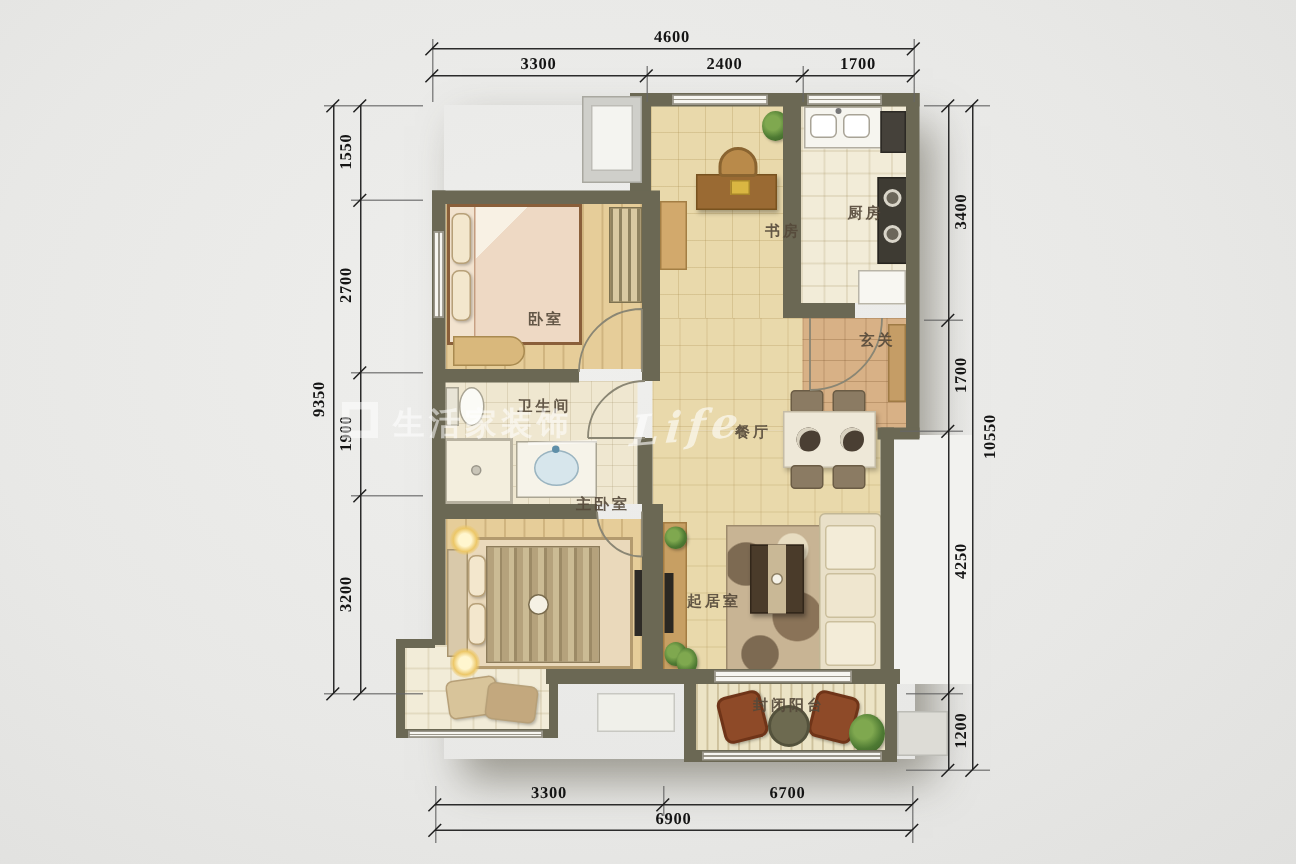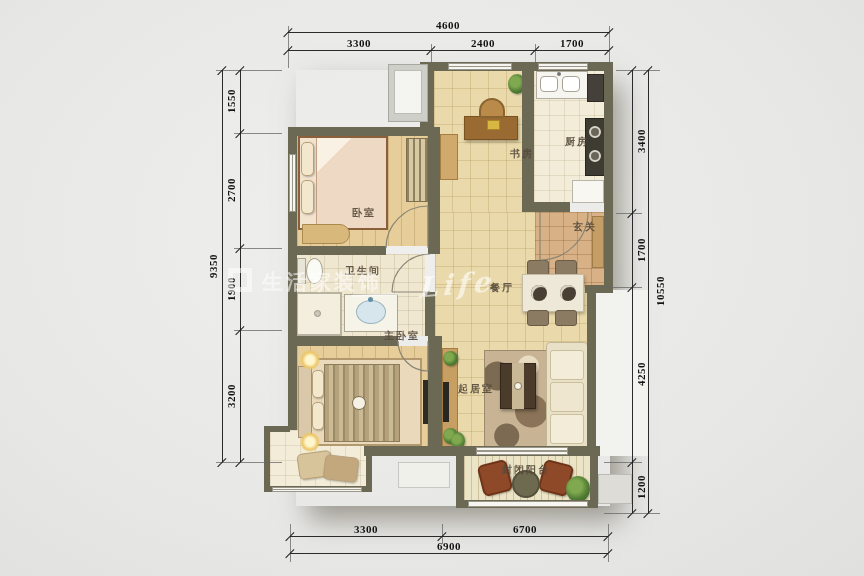--- a/index.html
+++ b/index.html
@@ -191,21 +191,21 @@
     </g>
   </svg>
 
   <div class="lab" style="left:462px;top:147px;margin-left:48px;">书房</div>
   <div class="lab" style="left:565px;top:135px;">厨房</div>
   <div class="lab" style="left:573px;top:220px;">玄关</div>
   <div class="lab" style="left:352px;top:206px;">卧室</div>
   <div class="lab" style="left:345px;top:264px;">卫生间</div>
   <div class="lab" style="left:490px;top:281px;">餐厅</div>
   <div class="lab" style="left:384px;top:329px;">主卧室</div>
-  <div class="lab" style="left:458px;top:382px;font-family:Liberation Mono, monospace;">起居室</div>
+  <div class="lab" style="left:458px;top:394px;font-family:Liberation Mono, monospace;">起居室</div>
   <div class="lab" style="left:502px;top:463px;">封闭阳台</div>
 
   <div class="extv ext" style="left:288px;top:26px;height:42px;"></div>
   <div class="extv ext" style="left:431px;top:44px;height:24px;"></div>
   <div class="extv ext" style="left:535px;top:44px;height:24px;"></div>
   <div class="extv ext" style="left:609px;top:26px;height:42px;"></div>
   <div class="dlh" style="left:288px;top:32px;width:321px;"></div>
   <div class="tk" style="left:282px;top:32px;"></div>
   <div class="tk" style="left:603px;top:32px;"></div>
   <div class="num" style="left:418px;top:19px;">4600</div>

